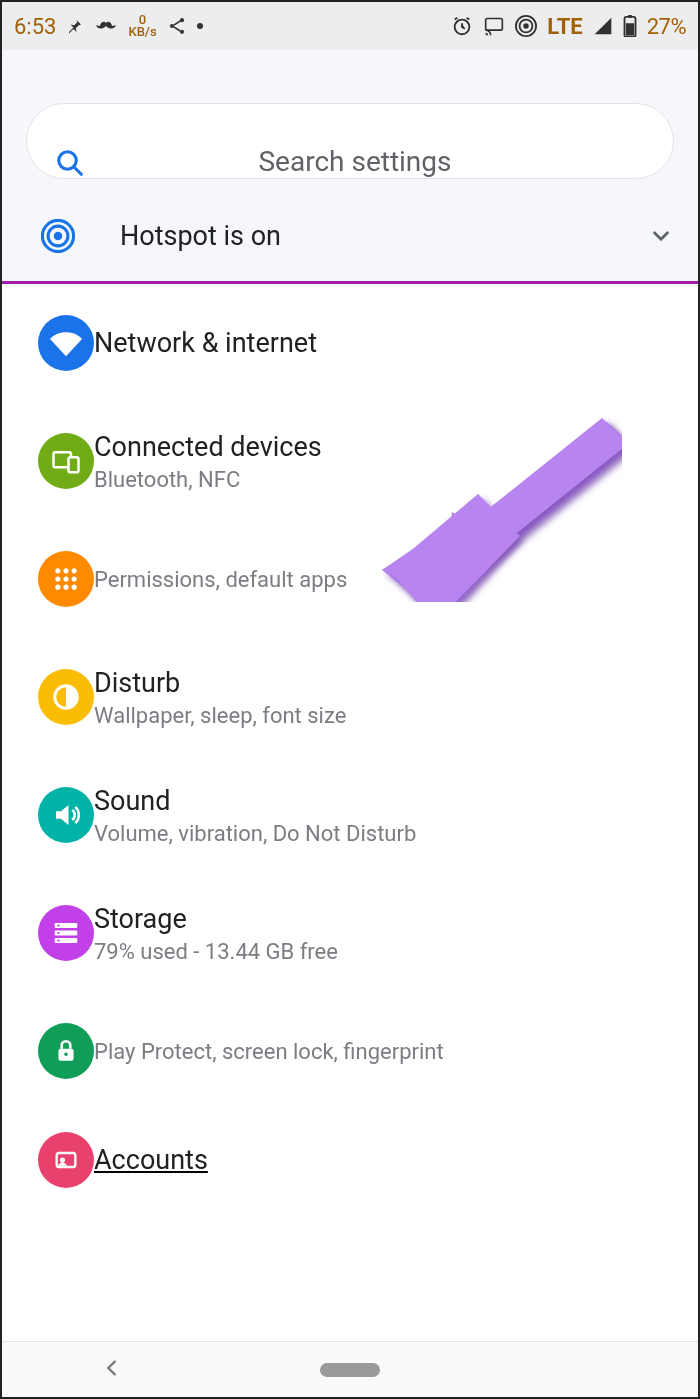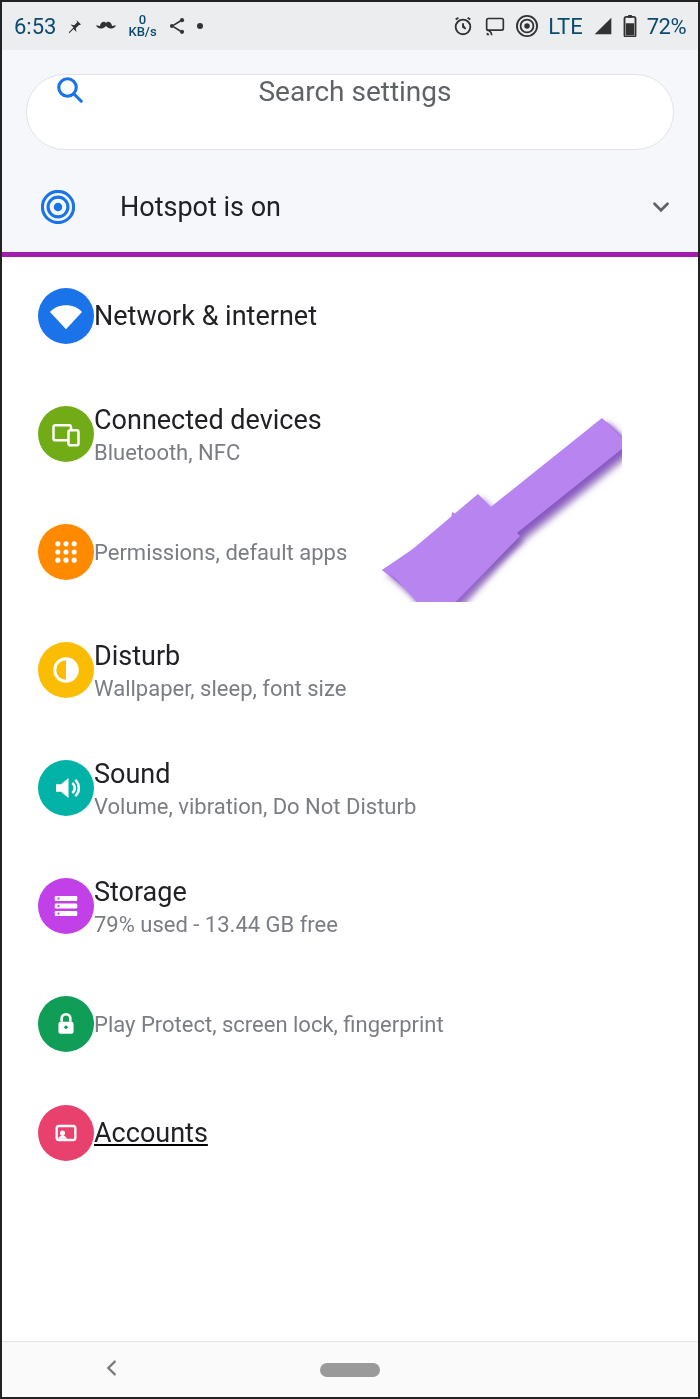--- a/index.html
+++ b/index.html
@@ -1,30 +1,30 @@
 <!DOCTYPE html>
 <html><head>
 <meta charset="utf-8">
 <style>
   * { box-sizing: border-box; margin: 0; padding: 0; }
   html, body { width: 700px; height: 1399px; font-family: Roboto, "Segoe UI", Arial, sans-serif; background:#fff; }
   .frame { width:700px; height:1399px; border:2px solid #222; position:relative; overflow:hidden; background:#fff;}
   
-  .status-bar { height:48px; background:#ecedef; display:flex; align-items:center; justify-content:space-between; padding:0 12px; font-size:22px; color:#0c4a6e;}
+  .status-bar { height:48px; background:#ecedef; display:flex; align-items:center; justify-content:space-between; padding:0 12px; font-size:22px; color:#a16207;}
   .status-left, .status-right { display:flex; align-items:center; gap:10px;}
   .status-kb { display:flex; flex-direction:column; align-items:center; line-height:0.9; font-size:13px; font-weight:500;}
   .status-right span { font-size:22px; }
   .bat-txt { font-size:22px; letter-spacing:-0.5px;}
   
   .search-area { background:#f5f7fa; padding:24px 24px 12px 24px;}
-  .search-pill { background:#fff; border:1px solid #e1e3e6; border-radius:40px; height:76px; display:flex; align-items:flex-start; padding:0 28px; box-shadow:0 0 0 rgba(0,0,0,0);}
+  .search-pill { background:#fff; border:1px solid #e1e3e6; border-radius:40px; height:76px; display:flex; align-items:flex-end; padding:0 28px; box-shadow:0 0 0 rgba(0,0,0,0);margin-top:29px;}
   .search-pill .mag { color:#1a73e8; margin-right:90px;}
   .search-placeholder { flex:1; text-align:center; font-size:28px; color:#5f6368; margin-left:-110px;}
   
-  .banner { background:#f5f7fa; display:flex; align-items:center; padding:28px 24px 28px 36px; border-bottom:5px solid #a21caf;}
+  .banner { background:#f5f7fa; display:flex; align-items:center; padding:28px 24px 28px 36px; border-bottom:3px solid #a21caf;}
   .banner .b-icon { width:40px; display:flex; justify-content:center;}
   .banner .b-text { flex:1; font-size:27px; color:#202124; margin-left:42px;}
   .banner .chev { color:#5f6368;}
   
   .list { background:#fff;}
   .row { display:flex; align-items:center; padding:22px 24px 22px 36px; min-height:118px;}
   .icon-disc { width:56px; height:56px; border-radius:50%; display:flex; align-items:center; justify-content:center; flex-shrink:0;}
   .row-text { display:flex; flex-direction:column; gap:4px;}
   .row-title { font-size:27px; color:#202124;}
   .row-sub { font-size:22px; color:#7a7d82;}
@@ -80,34 +80,34 @@
             <path fill="#323232" d="M2 20a3 3 0 013 3H2zM2 16a7 7 0 017 7h-2a5 5 0 00-5-5z"></path>
           </svg>
     </span>
     <span>
       <svg class="icon-svg" width="22" height="22" viewBox="0 0 24 24">
             <circle cx="12" cy="12" r="3" fill="#323232"></circle>
             <circle cx="12" cy="12" r="7" fill="none" stroke="#323232" stroke-width="2"></circle>
             <circle cx="12" cy="12" r="11" fill="none" stroke="#323232" stroke-width="2"></circle>
           </svg>
     </span>
-    <span style="font-weight:400;">LTE</span>
+    <span style="font-weight:700;">LTE</span>
     <span>
       <svg class="icon-svg" width="20" height="20" viewBox="0 0 24 24">
             <path fill="#323232" d="M2 22L22 2v20z"></path>
           </svg>
     </span>
     <span>
       <svg class="icon-svg" width="14" height="22" viewBox="0 0 14 24">
             <rect x="1" y="2" width="12" height="22" rx="2" fill="none" stroke="#323232" stroke-width="2"></rect>
             <rect x="5" y="0" width="4" height="3" fill="#323232"></rect>
             <rect x="2.5" y="9" width="9" height="13.5" fill="#323232"></rect>
           </svg>
     </span>
-    <span class="bat-txt">72%</span>
+    <span class="bat-txt">27%</span>
   </div>
 </div>
 
 <div class="search-area">
   <div class="search-pill">
     <span class="mag">
       <svg class="icon-svg" width="30" height="30" viewBox="0 0 24 24">
             <circle cx="10" cy="10" r="7" fill="none" stroke="#1a73e8" stroke-width="2.5"></circle>
             <line x1="15" y1="15" x2="21" y2="21" stroke="#1a73e8" stroke-width="2.5" stroke-linecap="round"></line>
           </svg>

